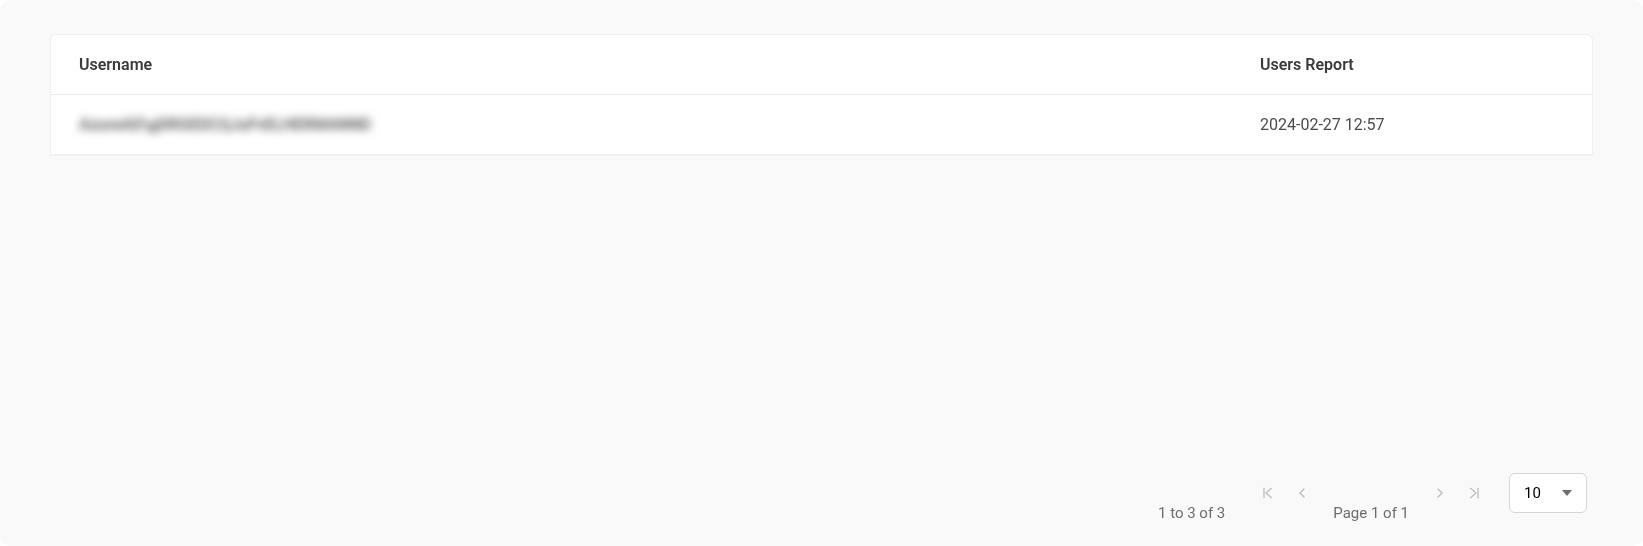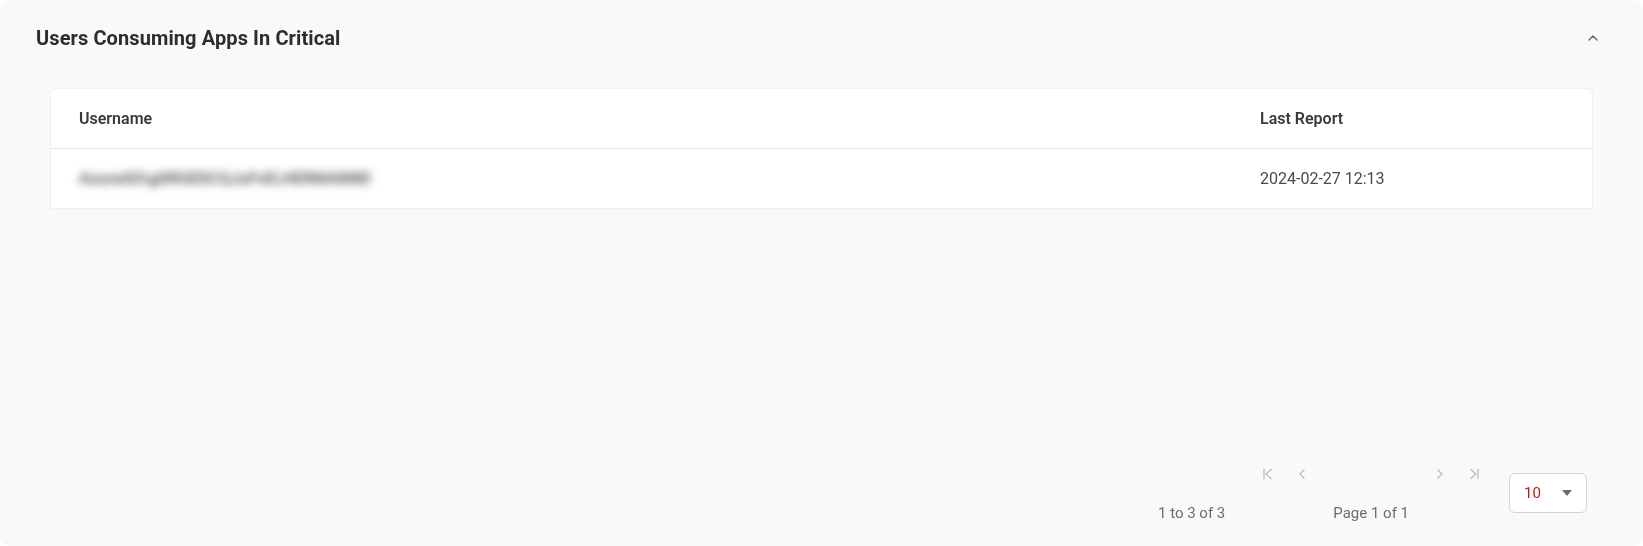--- a/index.html
+++ b/index.html
@@ -93,80 +93,71 @@
       color: #6d6d6d;
       font-size: 15px;
       margin-top: auto;
     }
     .pager .range, .pager .page-indicator {
       padding: 0 8px;
       margin-top: 41px;
     }
     .pager-controls {
       display: flex;
+      align-items: center;
       gap: 12px;
     }
     .pager-btn {
       width: 22px; height: 22px;
       display: inline-flex; align-items:center; justify-content:center;
       color: #bdbdbd;
       cursor: default;
     }
     .page-size-select {
       border: 1px solid #d5d5d5;
       border-radius: 6px;
       padding: 10px 14px;
       display: inline-flex;
       align-items: center;
       gap: 18px;
-      color: #b91c1c;
+      color: #000000;
       font-size: 15px;
       cursor: pointer;
       min-width: 78px;
       justify-content: space-between;
       background: #fff;
     }
     .caret-down {
       width: 0; height: 0;
       border-left: 5px solid transparent;
       border-right: 5px solid transparent;
       border-top: 6px solid #6d6d6d;
     }
     svg { display: block; }
   </style>
 </head>
 <body>
 
 <div class="panel">
 
-  <div class="panel-header">
-    <div class="panel-title">Users Consuming Apps In Critical</div>
-    <div class="chevron">
-      <span>
-        <svg width="16" height="16" viewBox="0 0 24 24" fill="none" stroke="currentColor" stroke-width="2.2" stroke-linecap="round" stroke-linejoin="round">
-            <polyline points="6 15 12 9 18 15"></polyline>
-          </svg>
-      </span>
-    </div>
-  </div>
 
   <div class="content-area">
 
     <div class="table-wrapper">
 
       <div class="table-header-row">
         <div class="th col-username">Username</div>
-        <div class="th col-report">Last Report</div>
+        <div class="th col-report">Users Report</div>
       </div>
 
       <div class="table-row">
         <div class="td col-username">
           <span class="blurred">AzureAD\gDRGEDCQJuFvELHERMANND</span>
         </div>
-        <div class="td col-report">2024-02-27 12:13</div>
+        <div class="td col-report">2024-02-27 12:57</div>
       </div>
 
 
 
     </div>
 
     <div class="pager">
       <span class="range">1 to 3 of 3</span>
 
       <div class="pager-controls">

